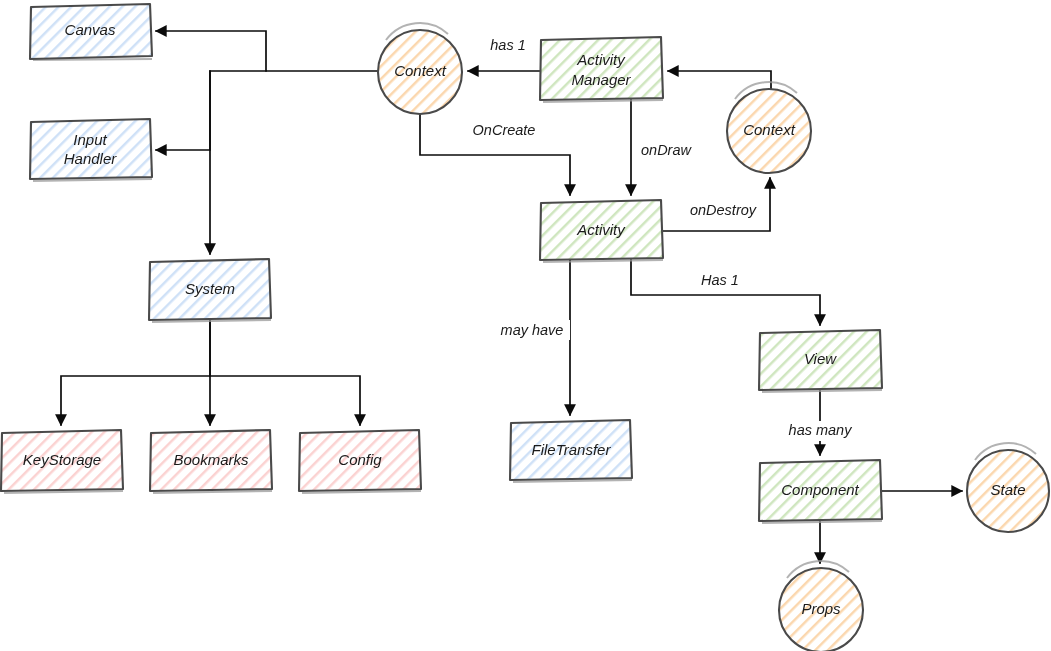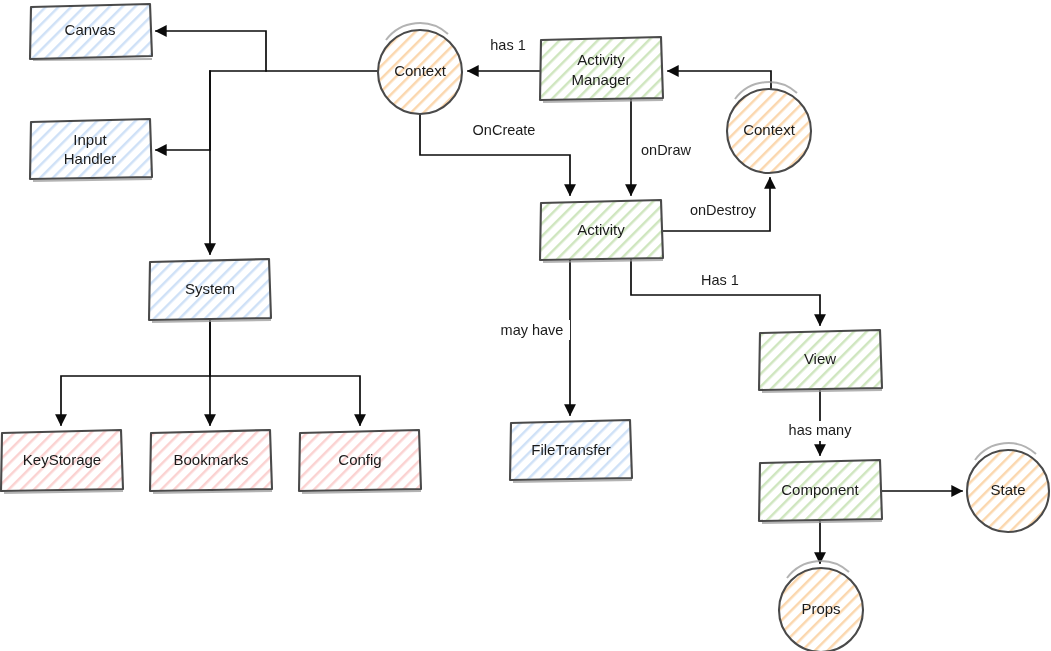--- a/index.html
+++ b/index.html
@@ -9,20 +9,21 @@
   }
   body {
     font-family: "Liberation Sans", sans-serif;
   }
   #diagram-root {
     position: relative;
     width: 1051px;
     height: 651px;
     background: #ffffff;
     overflow: hidden;
+    font-style: italic;
   }
   svg#diagram-svg {
     display: block;
     width: 1051px;
     height: 651px;
   }
   .node-label {
     font-family: "Liberation Sans", sans-serif;
     font-size: 15px;
     fill: #1b1b1b;

